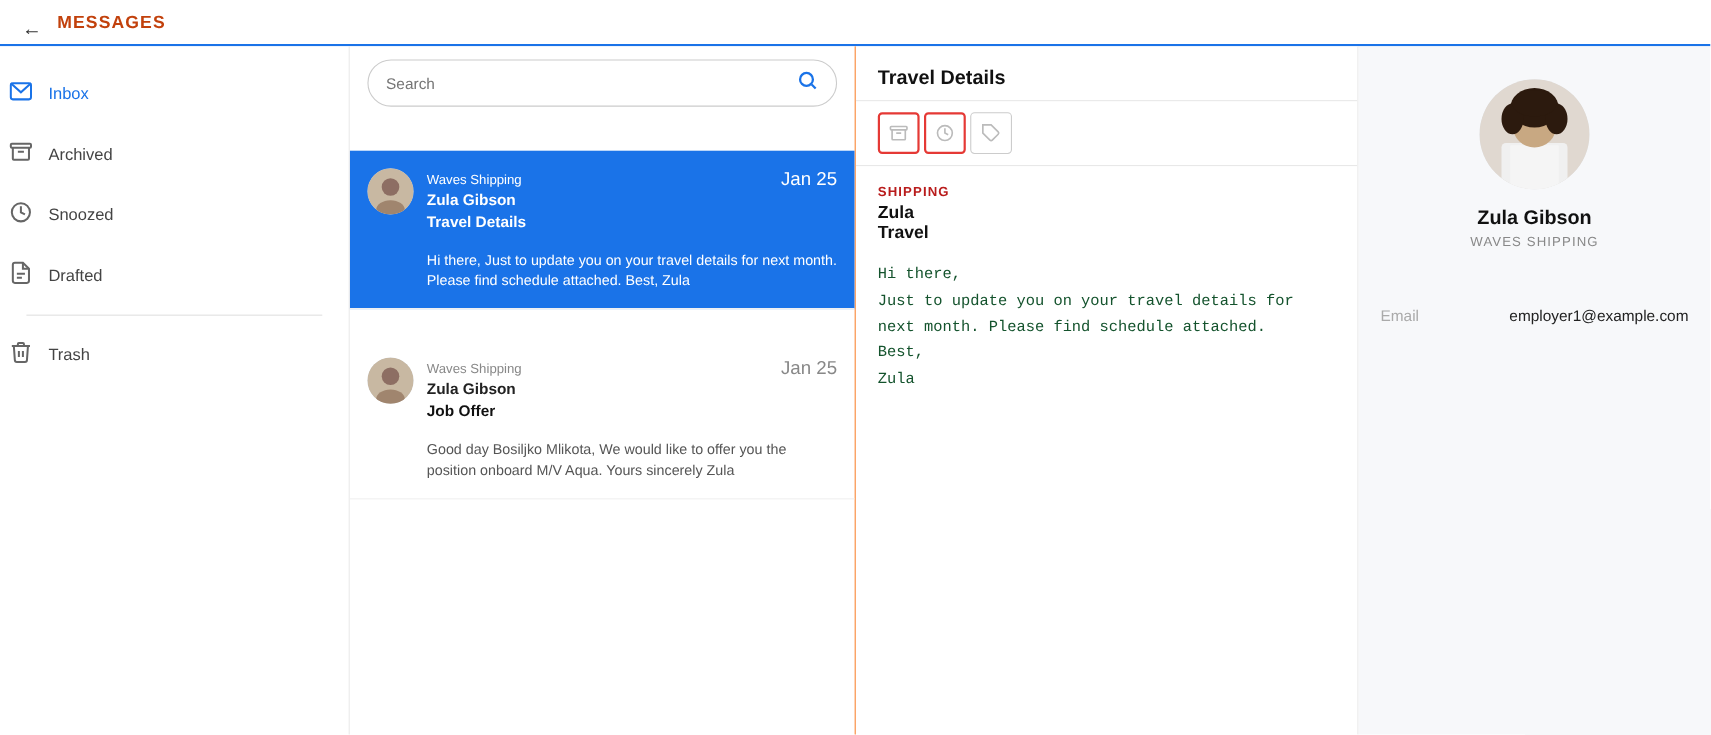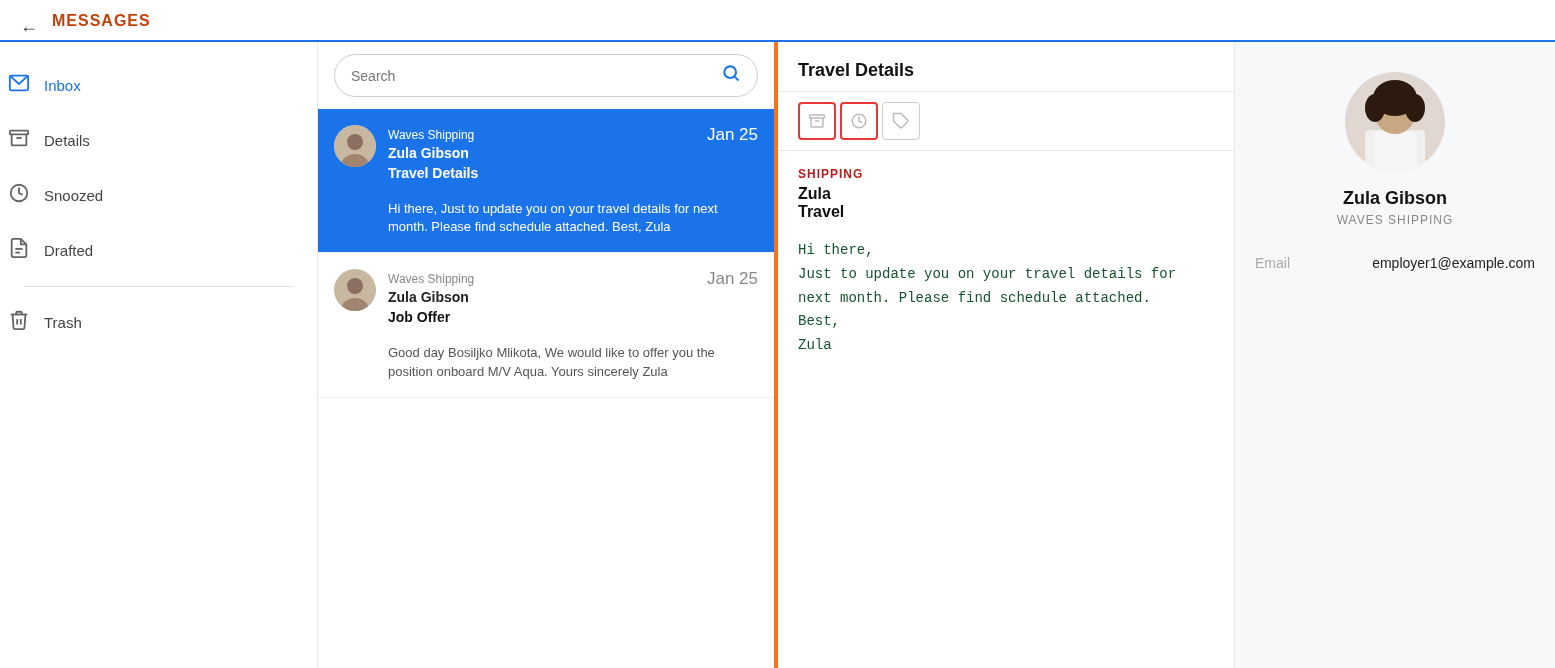--- a/index.html
+++ b/index.html
@@ -36,22 +36,22 @@
       gap: 14px;
     }
     .sidebar-item.active { color: #1a73e8; }
     .sidebar-item .icon { font-size: 18px; width: 22px; text-align: center; }
     .sidebar-item span.label { font-size: 15px; }
     .sidebar-divider { height: 1px; background: #e0e0e0; margin: 8px 24px; }
 
     
     .message-list {
       width: 460px; min-width: 460px; background: #fff;
-      border-right: 4px solid #f97316;
-      display: flex; flex-direction: column; overflow: hidden;
+      border-right: 1px solid #f97316;
+      display: flex; flex-direction: column; overflow: hidden; gap: 28px;
     }
     .search-bar {
       margin: 12px 16px; display: flex; align-items: center;
       border: 1px solid #ccc; border-radius: 24px; padding: 8px 16px;
       gap: 8px;
     }
     .search-bar input {
       border: none; outline: none; font-size: 14px; color: #888;
       flex: 1; background: transparent;
     }
@@ -113,21 +113,21 @@
     }
     .contact-avatar {
       width: 100px; height: 100px; border-radius: 50%; overflow: hidden;
       background: #e0e0e0; margin-bottom: 16px;
       display: flex; align-items: center; justify-content: center;
     }
     .contact-avatar svg { width: 100px; height: 100px; }
     .contact-name { font-size: 18px; font-weight: 700; color: #111; text-align: center; }
     .contact-company { font-size: 12px; color: #888; letter-spacing: 1px; margin-top: 4px; text-align: center; }
     .contact-info { width: 100%; margin-top: 24px; }
-    .contact-info-row { display: flex; justify-content: space-between; align-items: flex-start; margin-top: 4px; }
+    .contact-info-row { display: flex; justify-content: space-between; align-items: flex-start; margin-top: 28px; }
     .contact-info-label { font-size: 14px; color: #aaa; }
     .contact-info-value { font-size: 14px; color: #222; text-align: right; max-width: 200px; word-break: break-all; }
   </style>
 </head>
 <body>
 
 <div class="header">
   <button class="header-back">←</button>
   <span class="header-title">MESSAGES</span>
 </div>
@@ -147,21 +147,21 @@
     </div>
 
     <div class="sidebar-item">
       <span class="icon">
         <svg width="22" height="22" viewBox="0 0 24 24" fill="none" stroke="#666" stroke-width="2">
             <rect x="2" y="4" width="20" height="4" rx="1"></rect>
             <path d="M4 8v11a1 1 0 001 1h14a1 1 0 001-1V8"></path>
             <line x1="9" y1="12" x2="15" y2="12"></line>
           </svg>
       </span>
-      <span class="label">Details</span>
+      <span class="label">Archived</span>
     </div>
 
     <div class="sidebar-item">
       <span class="icon">
         <svg width="22" height="22" viewBox="0 0 24 24" fill="none" stroke="#666" stroke-width="2">
             <circle cx="12" cy="12" r="9"></circle>
             <polyline points="12,6 12,12 16,14"></polyline>
           </svg>
       </span>
       <span class="label">Snoozed</span>

